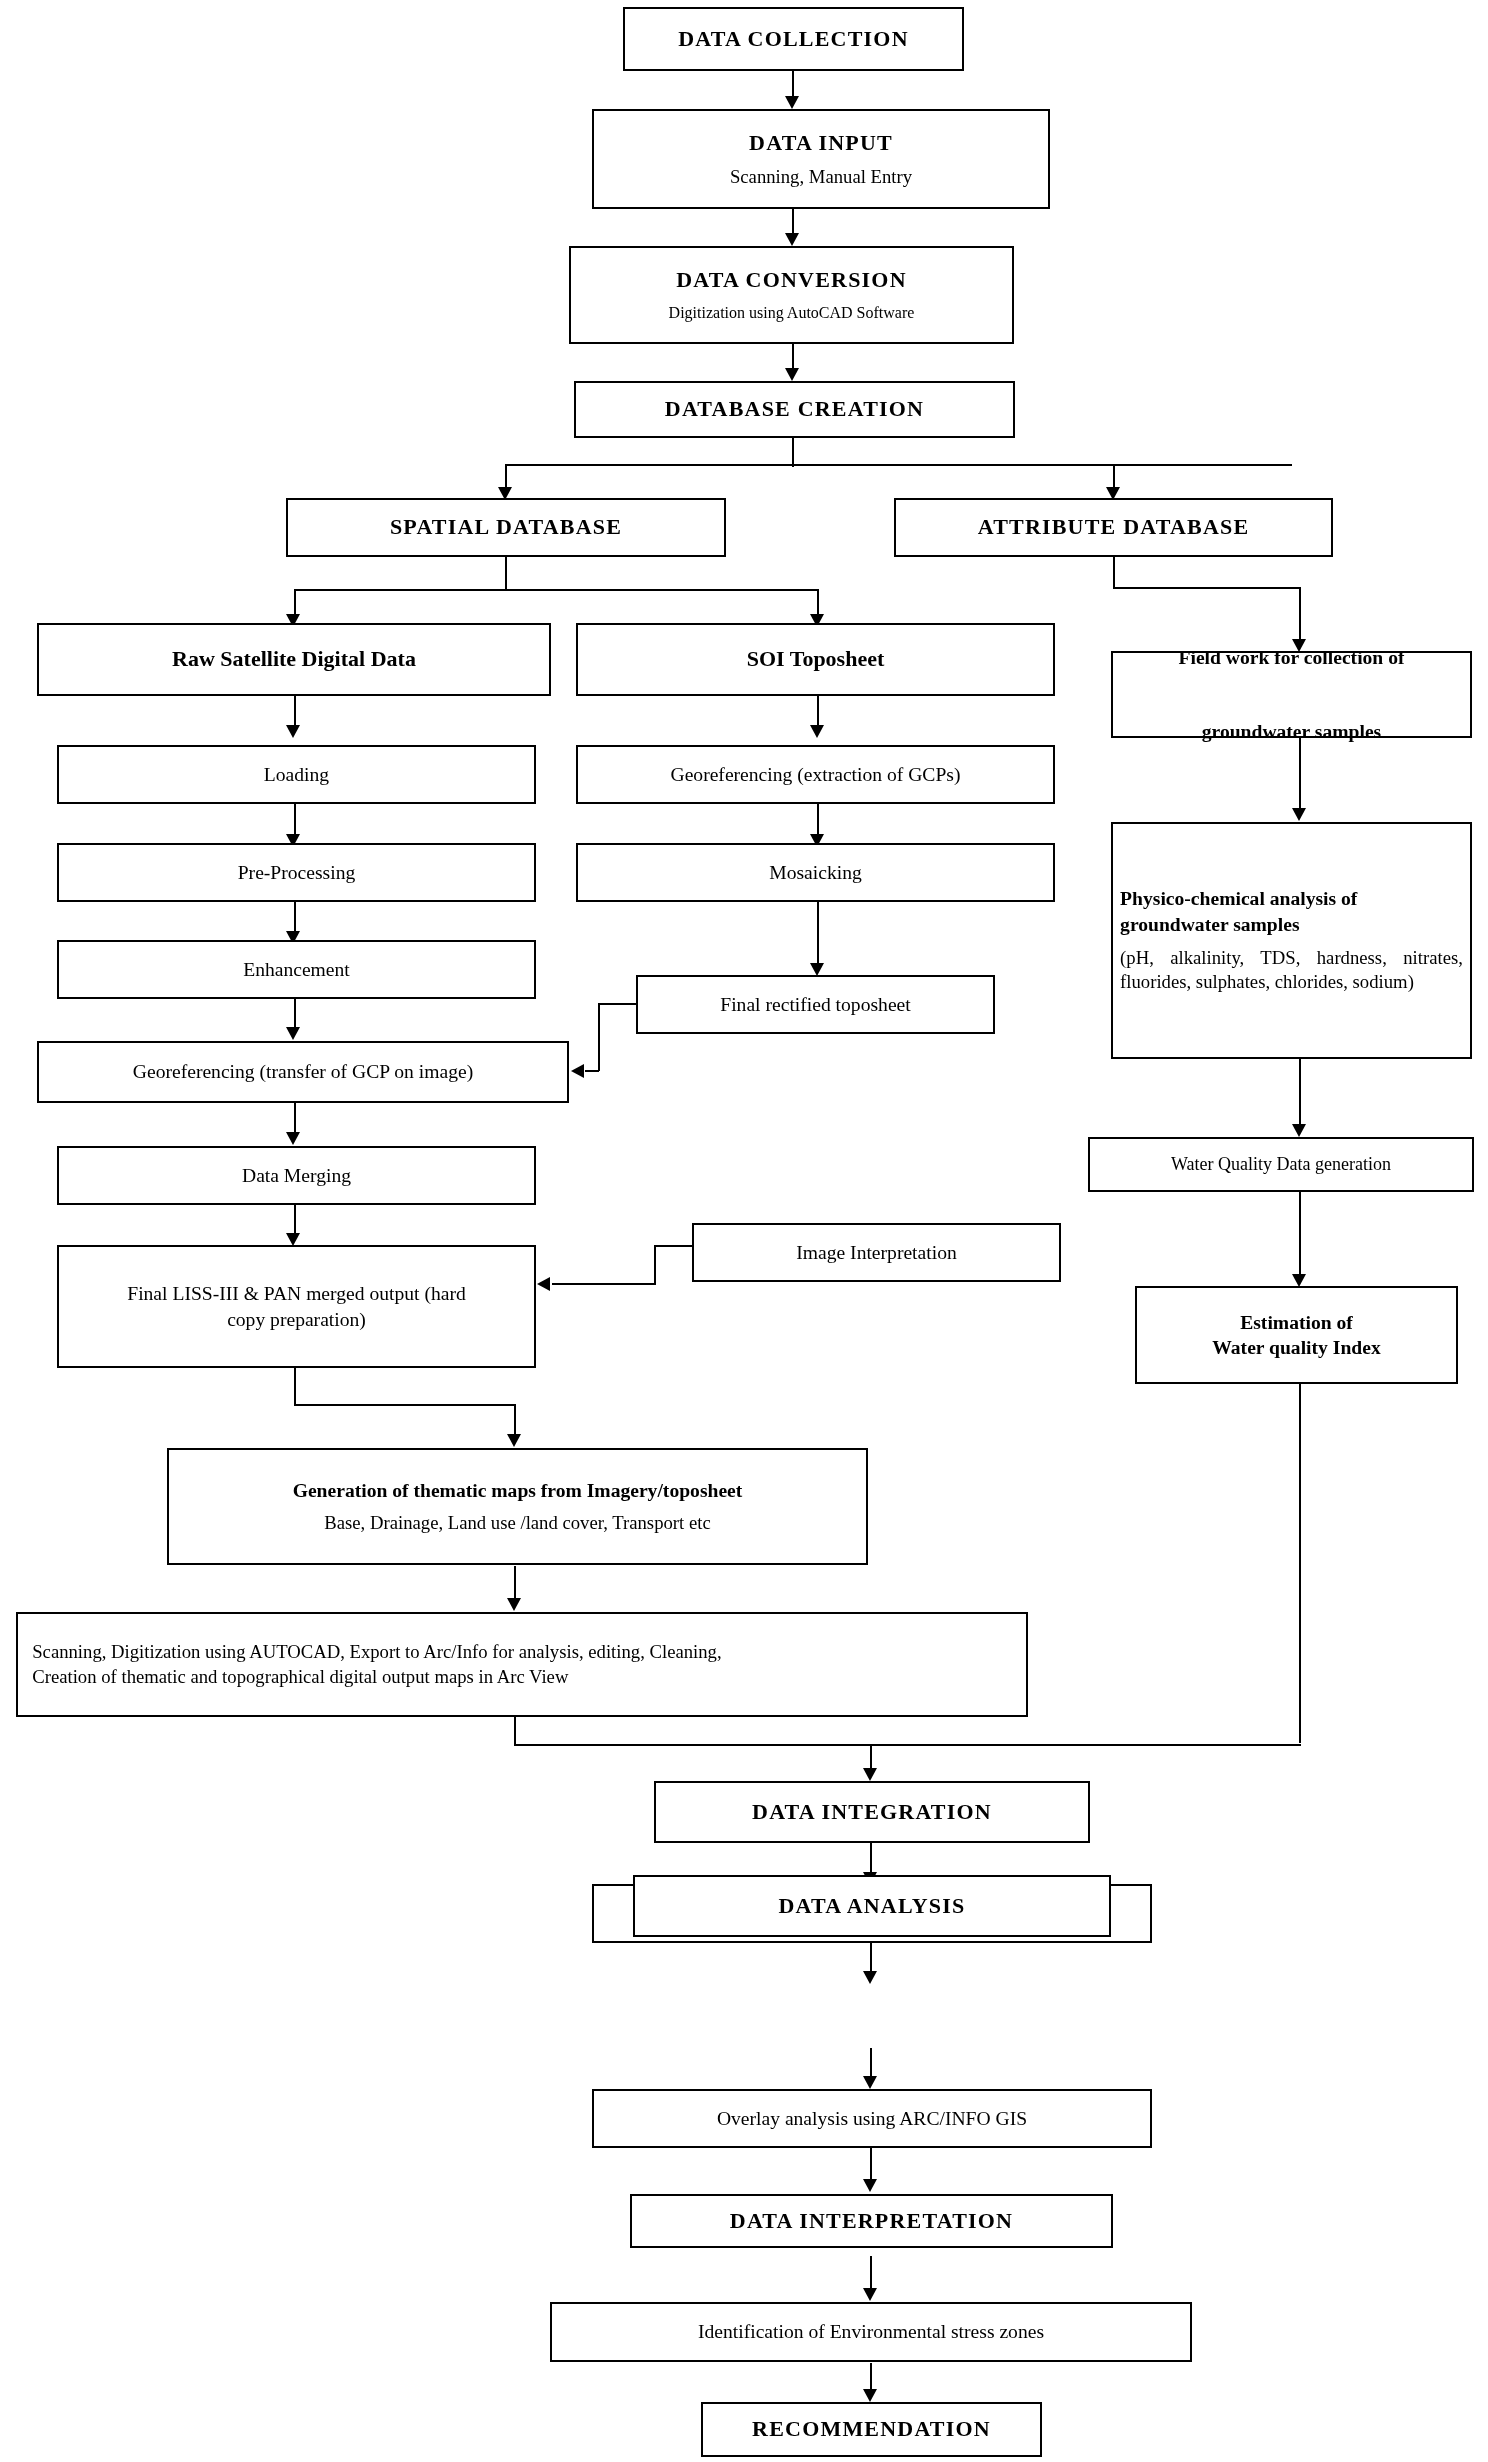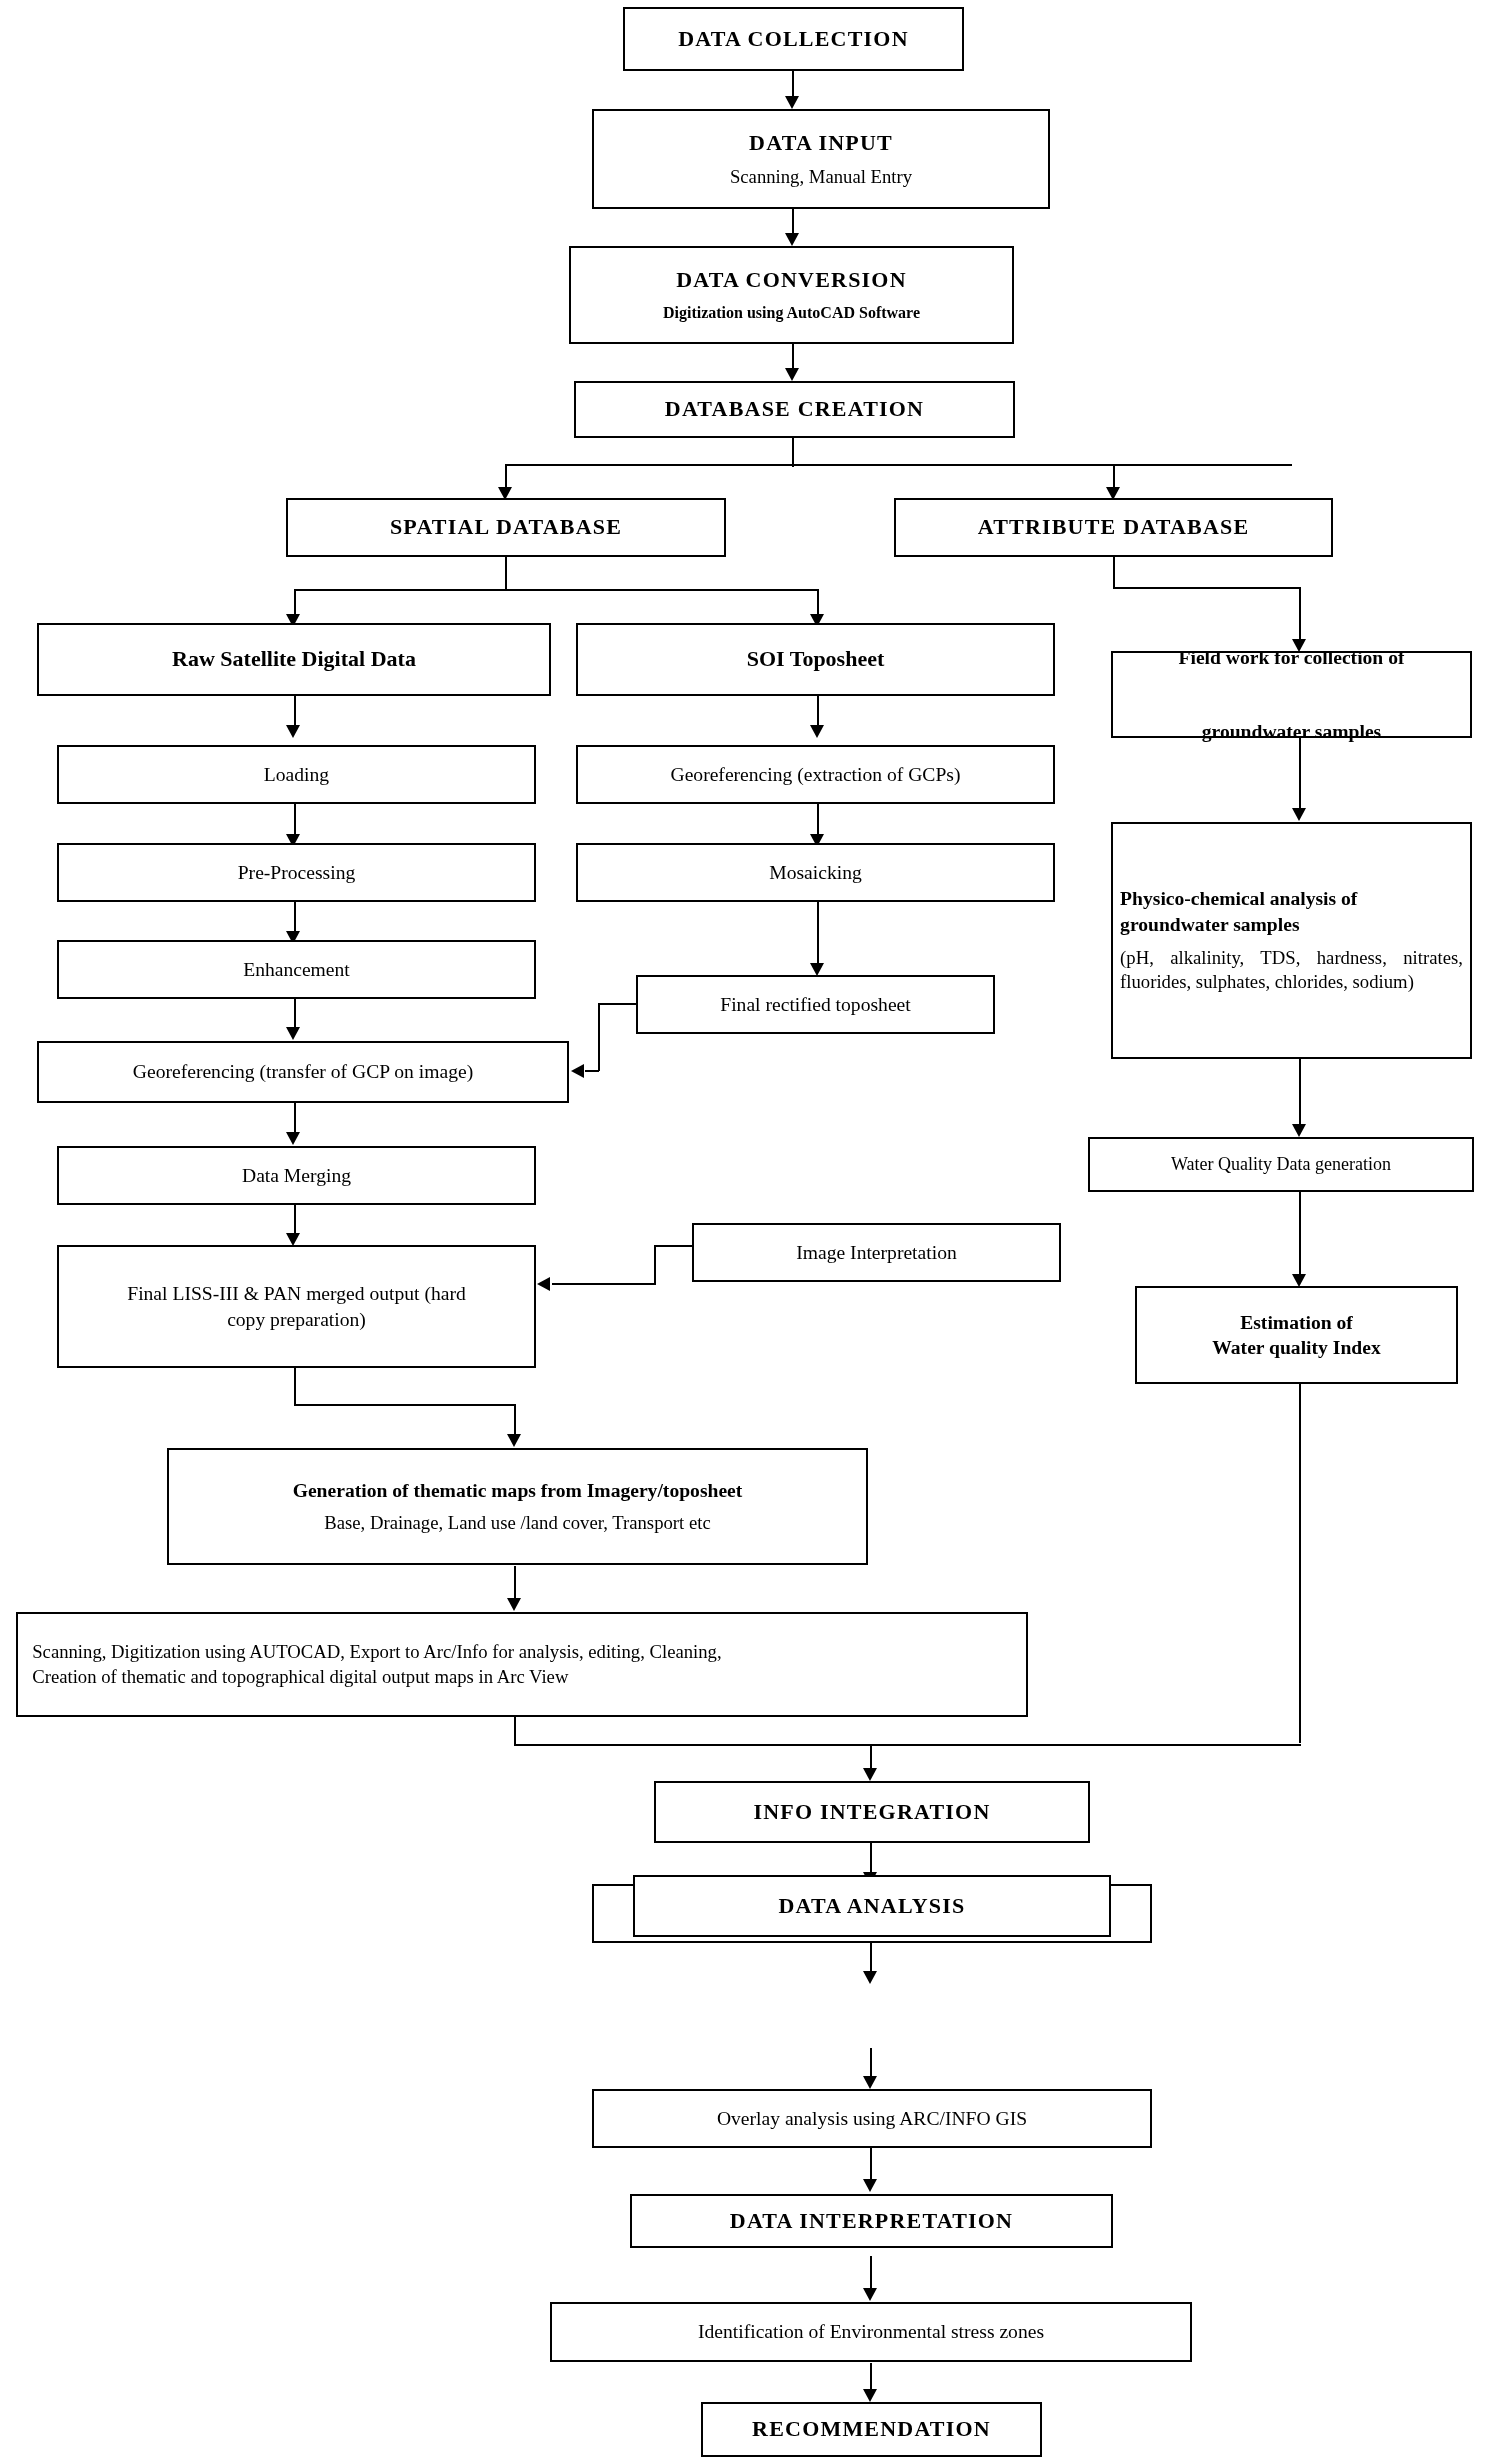--- a/index.html
+++ b/index.html
@@ -47,21 +47,21 @@
     font-weight: bold;
     font-size: 19.6px;
   }
   .sub {
     font-size: 18.7px;
     font-weight: normal;
     margin-top: 8px;
   }
   .sub-sm {
     font-size: 16px;
-    font-weight: bold;
+    font-weight: normal;
     margin-top: 8px;
   }
   .plain {
     font-size: 19.6px;
     font-weight: normal;
   }
   .plain-sm {
     font-size: 18px;
     font-weight: normal;
   }
@@ -290,21 +290,21 @@
   </div>
 
   <div class="vline" style="left:514px; top:1717px; height:29px;"></div>
   <div class="hline" style="left:514px; top:1744px; width:358px;"></div>
   <div class="vline" style="left:1299px; top:1384px; height:359px;"></div>
   <div class="hline" style="left:870px; top:1744px; width:431px;"></div>
   <div class="vline" style="left:870px; top:1744px; height:29px;"></div>
   <div class="arrow-d" style="left:863px; top:1768px;"></div>
 
   <div class="node" style="left:654px; top:1781px; width:436px; height:62px;">
-    <span class="ln ttl-caps">INFO INTEGRATION</span>
+    <span class="ln ttl-caps">DATA INTEGRATION</span>
   </div>
 
   <div class="vline" style="left:870px; top:1843px; height:34px;"></div>
   <div class="arrow-d" style="left:863px; top:1872px;"></div>
 
   <div class="node" style="left:592px; top:1884px; width:560px; height:59px;">
     <span class="ln plain">Generation of Spatial distribution maps</span>
   </div>
 
   <div class="vline" style="left:870px; top:1943px; height:34px;"></div>

